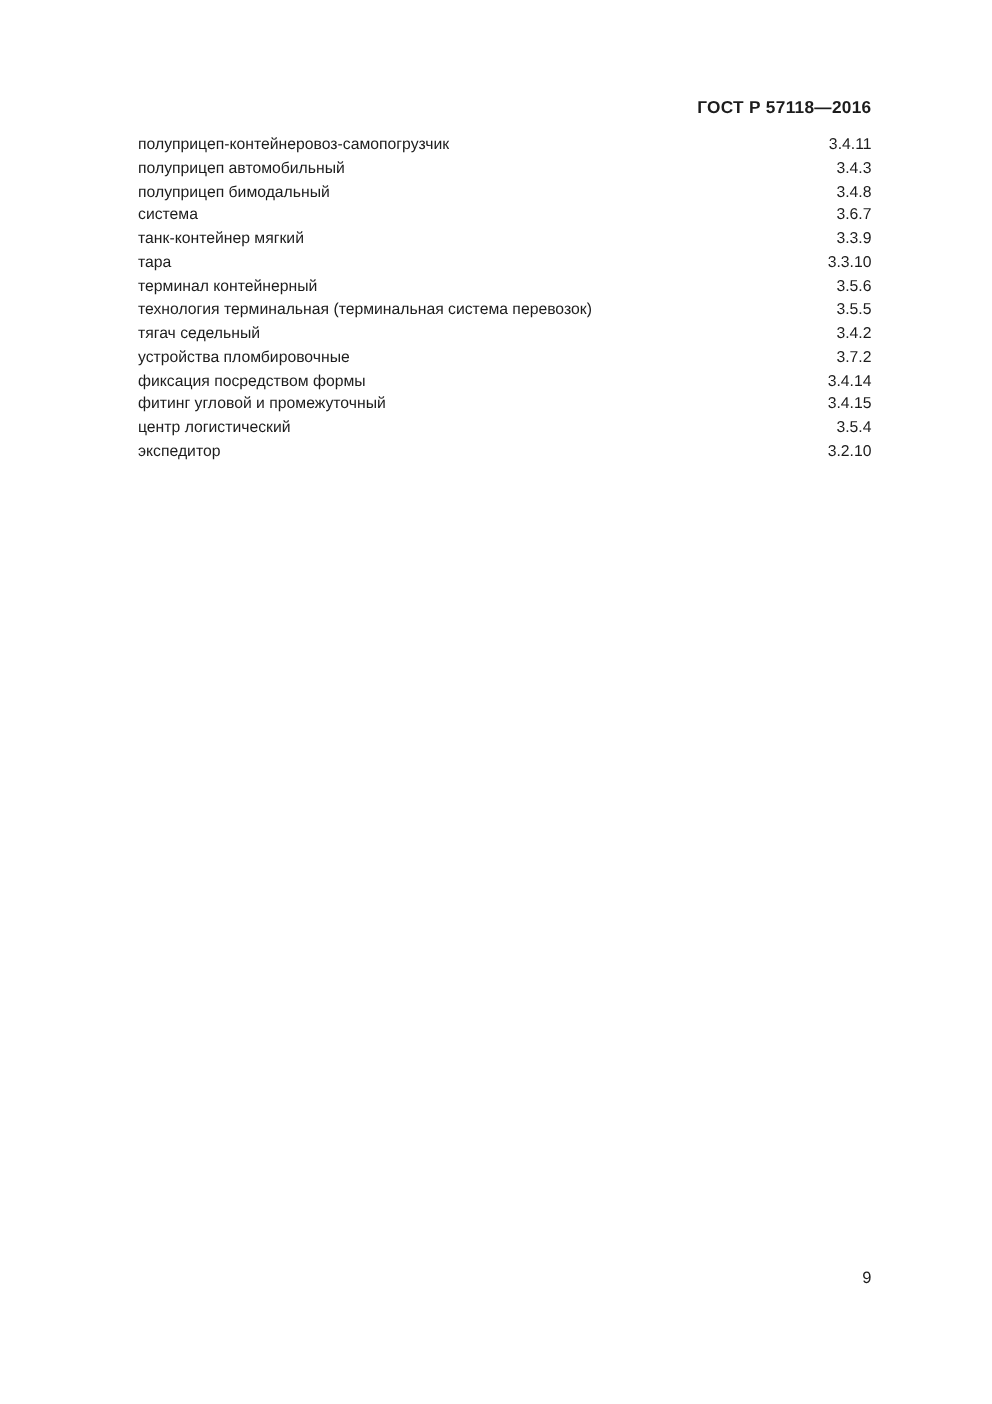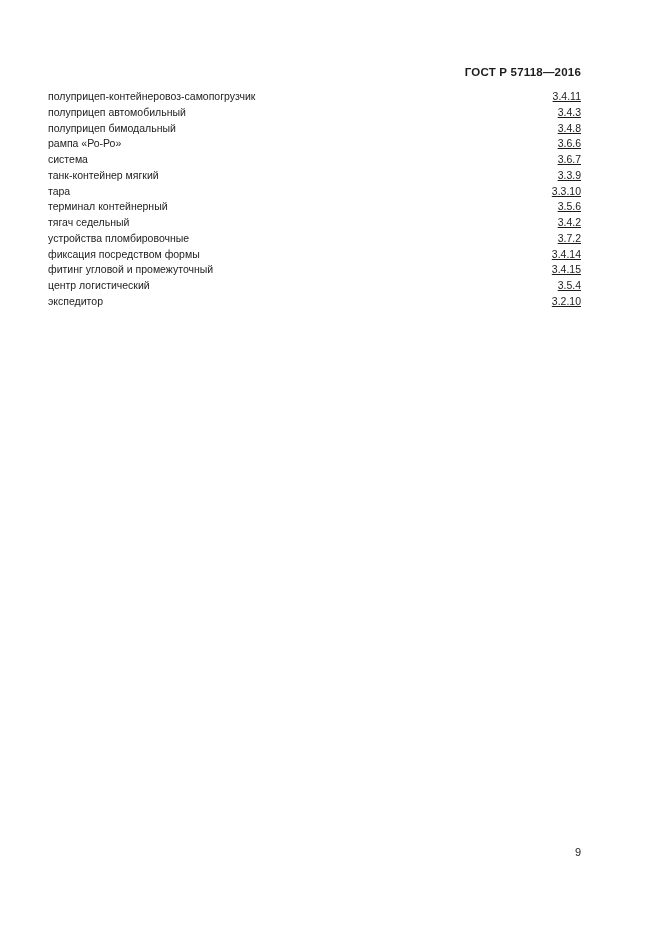--- a/index.html
+++ b/index.html
@@ -36,26 +36,26 @@
     display: flex;
     justify-content: space-between;
     align-items: baseline;
     height: 15.75px;
     line-height: 15.75px;
     font-size: 10.5px;
   }
   .index-row .term {
     white-space: nowrap;
     text-align: center;
+    margin-left: 44px;
   }
   .index-row .ref {
     white-space: nowrap;
     text-align: left;
     padding-left: 20px;
-    text-decoration: underline;
   }
   .page-number {
     position: absolute;
     top: 846px;
     right: 80px;
     font-size: 11px;
     text-align: right;
   }
 </style>
 </head>
@@ -74,24 +74,20 @@
   <div class="index-row">
     <span class="term">полуприцеп автомобильный</span>
     <span class="ref">3.4.3</span>
   </div>
 
   <div class="index-row">
     <span class="term">полуприцеп бимодальный</span>
     <span class="ref">3.4.8</span>
   </div>
 
-  <div class="index-row">
-    <span class="term">рампа «Ро-Ро»</span>
-    <span class="ref">3.6.6</span>
-  </div>
 
   <div class="index-row">
     <span class="term">система</span>
     <span class="ref">3.6.7</span>
   </div>
 
 
   <div class="index-row">
     <span class="term">танк-контейнер мягкий</span>
     <span class="ref">3.3.9</span>
@@ -100,20 +96,24 @@
   <div class="index-row">
     <span class="term">тара</span>
     <span class="ref">3.3.10</span>
   </div>
 
   <div class="index-row">
     <span class="term">терминал контейнерный</span>
     <span class="ref">3.5.6</span>
   </div>
 
+  <div class="index-row">
+    <span class="term">технология терминальная (терминальная система перевозок)</span>
+    <span class="ref">3.5.5</span>
+  </div>
 
   <div class="index-row">
     <span class="term">тягач седельный</span>
     <span class="ref">3.4.2</span>
   </div>
 
   <div class="index-row">
     <span class="term">устройства пломбировочные</span>
     <span class="ref">3.7.2</span>
   </div>

